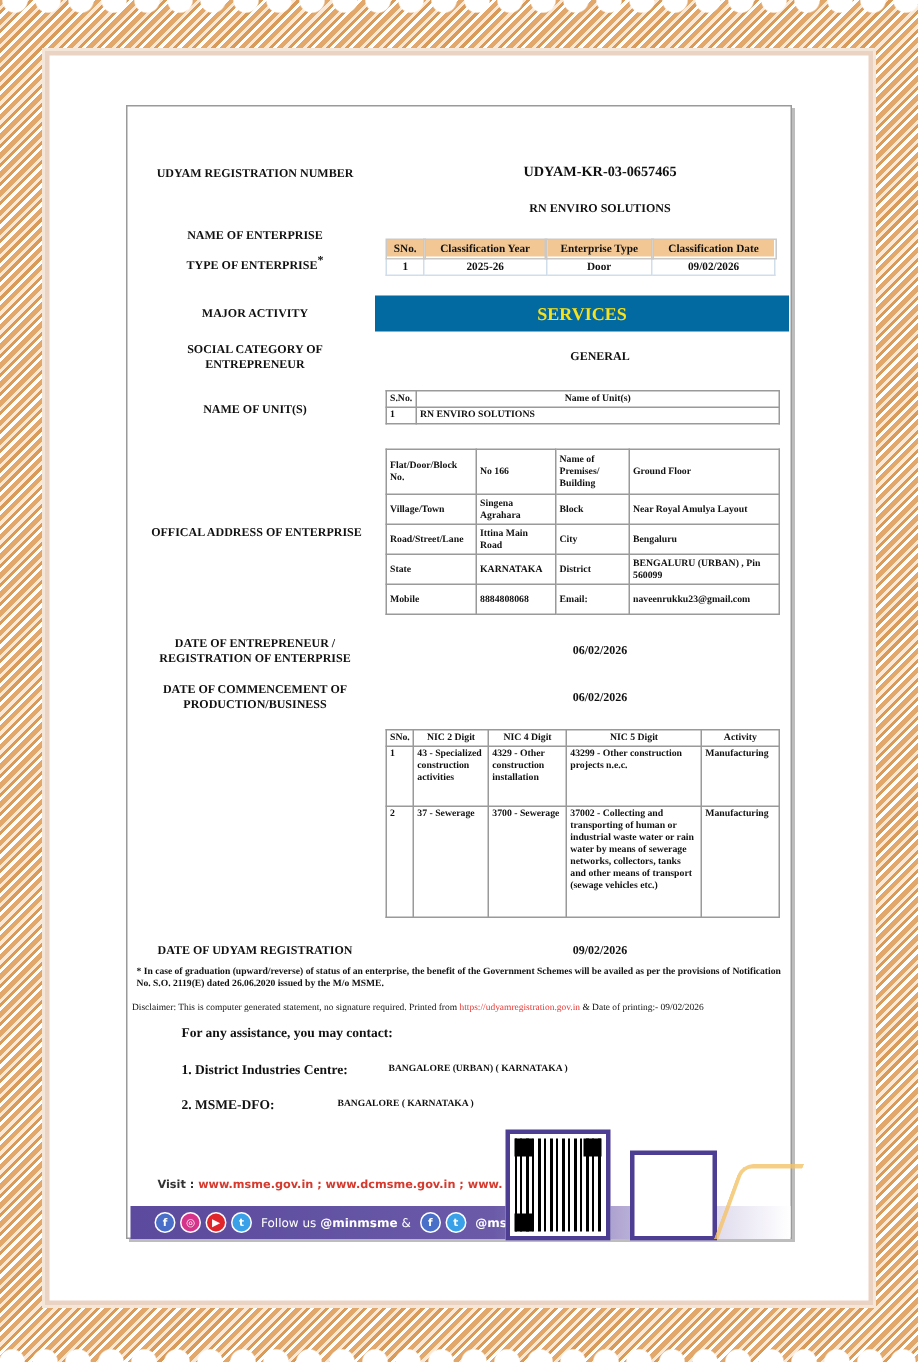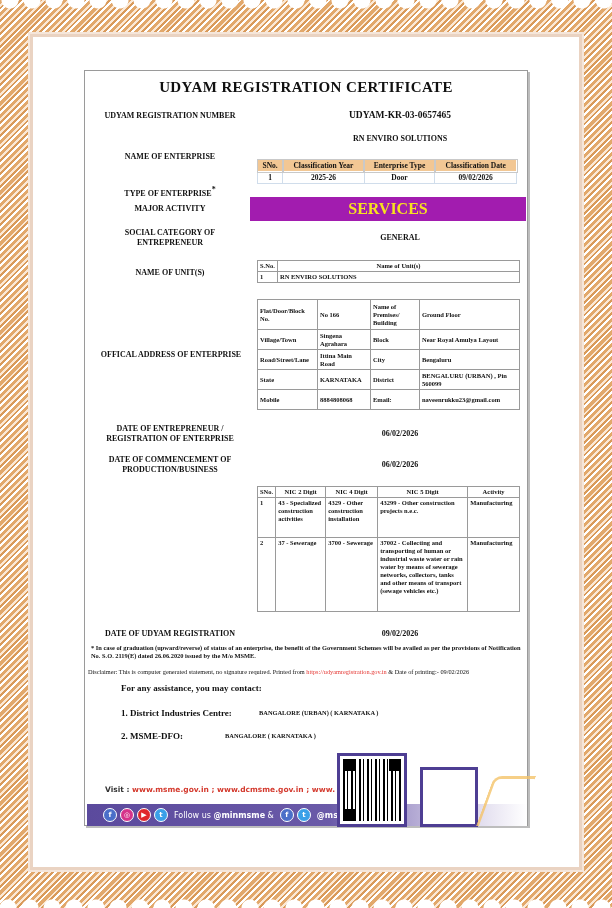--- a/index.html
+++ b/index.html
@@ -42,21 +42,21 @@
   }
   .reg-no { font-size: 9.5px; }
 
   table { border-collapse: collapse; position: absolute; font-family: "Liberation Serif", serif; }
   .type-table { left: 172px; top: 88px; width: 260px; font-size: 7.5px; font-weight: bold; }
   .type-table th { background: #f2c794; border: 1.5px solid #fff; outline: 1px solid #c9c9c9; padding: 1px 2px; text-align: center; }
   .type-table td { background: #fff; border: 1.5px solid #d0ddeb; padding: 1px 2px; text-align: center; }
 
   .activity-bar {
     position: absolute; left: 165px; top: 126px; width: 276px; height: 24px;
-    background: #a21caf; color: #f7e21e; font-weight: bold; font-size: 16px;
+    background: #0369a1; color: #f7e21e; font-weight: bold; font-size: 12px;
     display: flex; align-items: center; justify-content: center;
   }
 
   .grid-table { border: 1px solid #9a9a9a; font-size: 6.5px; font-weight: bold; }
   .grid-table th, .grid-table td { border: 1px solid #9a9a9a; padding: 1px 2px; text-align: left; vertical-align: top; line-height: 8px; }
   .grid-table th { text-align: center; }
   .unit-table { left: 172px; top: 189px; width: 263px; }
   .addr-table { left: 172px; top: 228px; width: 263px; }
   .addr-table td { vertical-align: middle; height: 20px; }
   .nic-table { left: 172px; top: 415px; width: 263px; }
@@ -104,29 +104,28 @@
 </style>
 </head>
 <body>
 
 <div class="frame-outer"></div>
 <div class="frame-scallop-top"></div>
 <div class="frame-scallop-bottom"></div>
 <div class="frame-inner-line"></div>
 
 <div class="cert">
-  <div class="cert-title">UDYAM REGISTRATION CERTIFICATE</div>
 
   <div class="row-label" style="left:10px; top:40px; width:150px;">UDYAM REGISTRATION NUMBER</div>
   <div class="row-value reg-no" style="left:200px; top:39px; width:230px;">UDYAM-KR-03-0657465</div>
 
   <div class="row-label" style="left:10px; top:63px; width:150px;margin-top:18px;">NAME OF ENTERPRISE</div>
   <div class="row-value" style="left:200px; top:63px; width:230px;">RN ENVIRO SOLUTIONS</div>
 
-  <div class="row-label" style="left:10px; top:114px; width:150px;">
+  <div class="row-label" style="left:10px; top:98px; width:150px;">
     <span>TYPE OF ENTERPRISE</span><sup style="font-size:8px;">*</sup>
   </div>
   <table class="type-table">
     <thead>
         <tr>
       <th>SNo.</th>
       <th>Classification Year</th>
       <th>Enterprise Type</th>
       <th>Classification Date</th>
     </tr>

